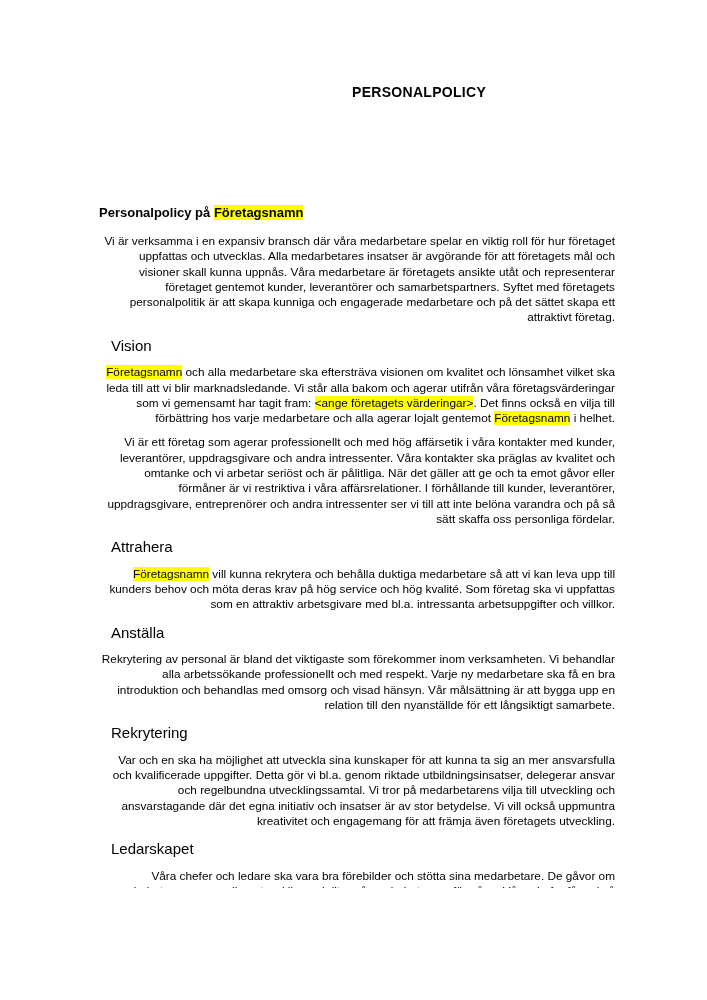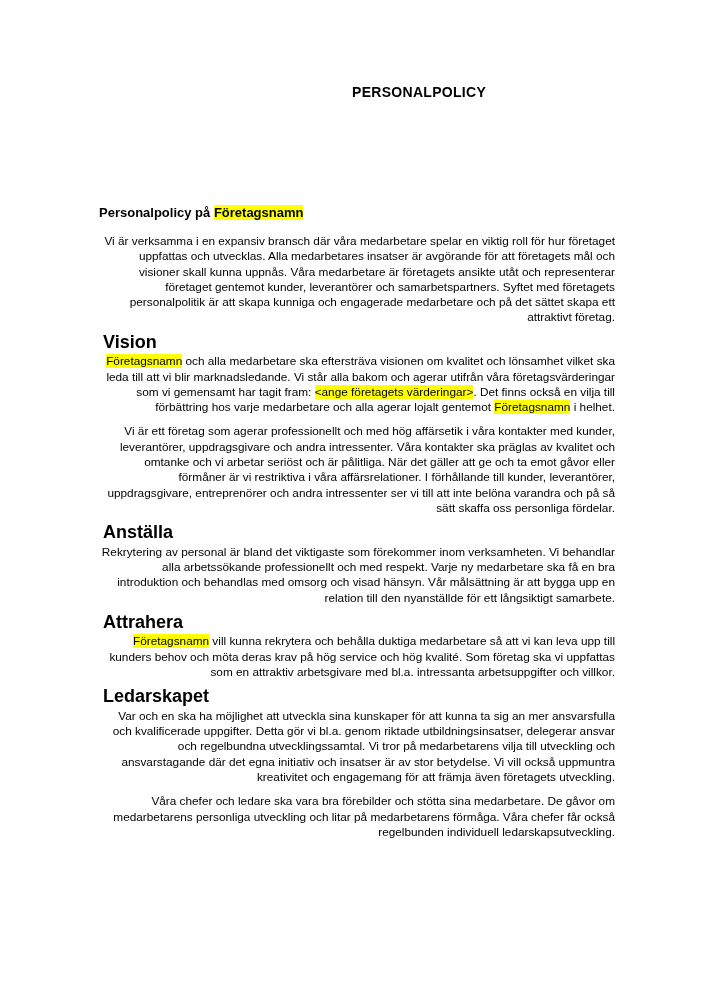--- a/index.html
+++ b/index.html
@@ -31,24 +31,24 @@
     top: 203px;
     width: 516px;
   }
   h1.doc-heading {
     font-size: 13px;
     line-height: 19px;
     font-weight: bold;
     margin: 0 0 12px 0;
   }
   h2.section-heading {
-    font-size: 18px;
+    font-size: 15px;
     line-height: 15.5px;
-    font-weight: bold;
-    margin: 4px;
+    font-weight: normal;
+    margin: 12px;
   }
   p.body-par {
     font-size: 11.8px;
     line-height: 15.3px;
     margin: 0 0 9px 0;
     text-align: right;
   }
   .hl {
     background-color: #ffff00;
   }
@@ -79,35 +79,36 @@
     <section>
       <h2 class="section-heading">Vision</h2>
       <p class="body-par"><span class="hl">Företagsnamn</span><span> och alla medarbetare ska eftersträva visionen om kvalitet och lönsamhet vilket ska leda till att vi blir marknadsledande. Vi står alla bakom och agerar utifrån våra företagsvärderingar som vi gemensamt har tagit fram: </span><span class="hl">&lt;ange företagets värderingar&gt;</span><span>. Det finns också en vilja till förbättring hos varje medarbetare och alla agerar lojalt gentemot </span><span class="hl">Företagsnamn</span><span> i helhet.</span></p>
     </section>
 
     <section>
       <p class="body-par"><span>Vi är ett företag som agerar professionellt och med hög affärsetik i våra kontakter med kunder, leverantörer, uppdragsgivare och andra intressenter. Våra kontakter ska präglas av kvalitet och omtanke och vi arbetar seriöst och är pålitliga. När det gäller att ge och ta emot gåvor eller förmåner är vi restriktiva i våra affärsrelationer. I förhållande till kunder, leverantörer, uppdragsgivare, entreprenörer och andra intressenter ser vi till att inte belöna varandra och på så sätt skaffa oss personliga fördelar.</span></p>
     </section>
 
     <section>
+      <h2 class="section-heading">Attrahera</h2>
+      <p class="body-par"><span class="hl">Företagsnamn</span><span> vill kunna rekrytera och behålla duktiga medarbetare så att vi kan leva upp till kunders behov och möta deras krav på hög service och hög kvalité. Som företag ska vi uppfattas som en attraktiv arbetsgivare med bl.a. intressanta arbetsuppgifter och villkor.</span></p>
+    </section>
+
+    <section>
       <h2 class="section-heading">Anställa</h2>
       <p class="body-par"><span>Rekrytering av personal är bland det viktigaste som förekommer inom verksamheten. Vi behandlar alla arbetssökande professionellt och med respekt. Varje ny medarbetare ska få en bra introduktion och behandlas med omsorg och visad hänsyn. Vår målsättning är att bygga upp en relation till den nyanställde för ett långsiktigt samarbete.</span></p>
     </section>
 
     <section>
-      <h2 class="section-heading">Attrahera</h2>
-      <p class="body-par"><span class="hl">Företagsnamn</span><span> vill kunna rekrytera och behålla duktiga medarbetare så att vi kan leva upp till kunders behov och möta deras krav på hög service och hög kvalité. Som företag ska vi uppfattas som en attraktiv arbetsgivare med bl.a. intressanta arbetsuppgifter och villkor.</span></p>
+      <h2 class="section-heading">Rekrytering</h2>
+      <p class="body-par"><span>Var och en ska ha möjlighet att utveckla sina kunskaper för att kunna ta sig an mer ansvarsfulla och kvalificerade uppgifter. Detta gör vi bl.a. genom riktade utbildningsinsatser, delegerar ansvar och regelbundna utvecklingssamtal. Vi tror på medarbetarens vilja till utveckling och ansvarstagande där det egna initiativ och insatser är av stor betydelse. Vi vill också uppmuntra kreativitet och engagemang för att främja även företagets utveckling.</span></p>
     </section>
 
     <section>
       <h2 class="section-heading">Ledarskapet</h2>
-      <p class="body-par"><span>Var och en ska ha möjlighet att utveckla sina kunskaper för att kunna ta sig an mer ansvarsfulla och kvalificerade uppgifter. Detta gör vi bl.a. genom riktade utbildningsinsatser, delegerar ansvar och regelbundna utvecklingssamtal. Vi tror på medarbetarens vilja till utveckling och ansvarstagande där det egna initiativ och insatser är av stor betydelse. Vi vill också uppmuntra kreativitet och engagemang för att främja även företagets utveckling.</span></p>
-    </section>
-
-    <section>
       <p class="body-par"><span>Våra chefer och ledare ska vara bra förebilder och stötta sina medarbetare. De gåvor om medarbetarens personliga utveckling och litar på medarbetarens förmåga. Våra chefer får också regelbunden individuell ledarskapsutveckling.</span></p>
     </section>
 
   </div>
 
   <div class="footer"><span class="pg">1</span> <span>(2)</span></div>
 
 </div>
 
 </body></html>

